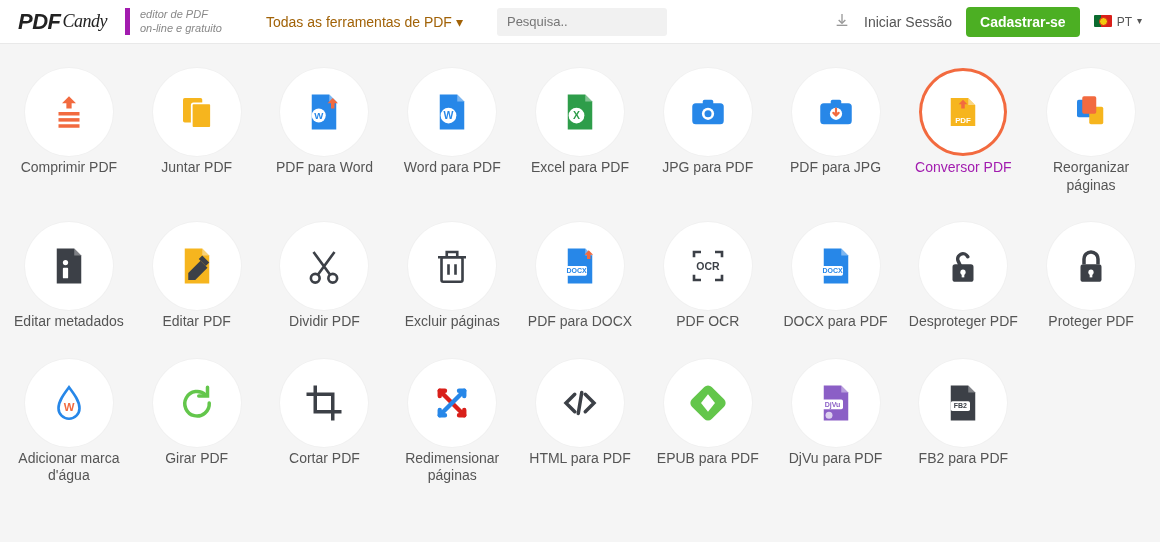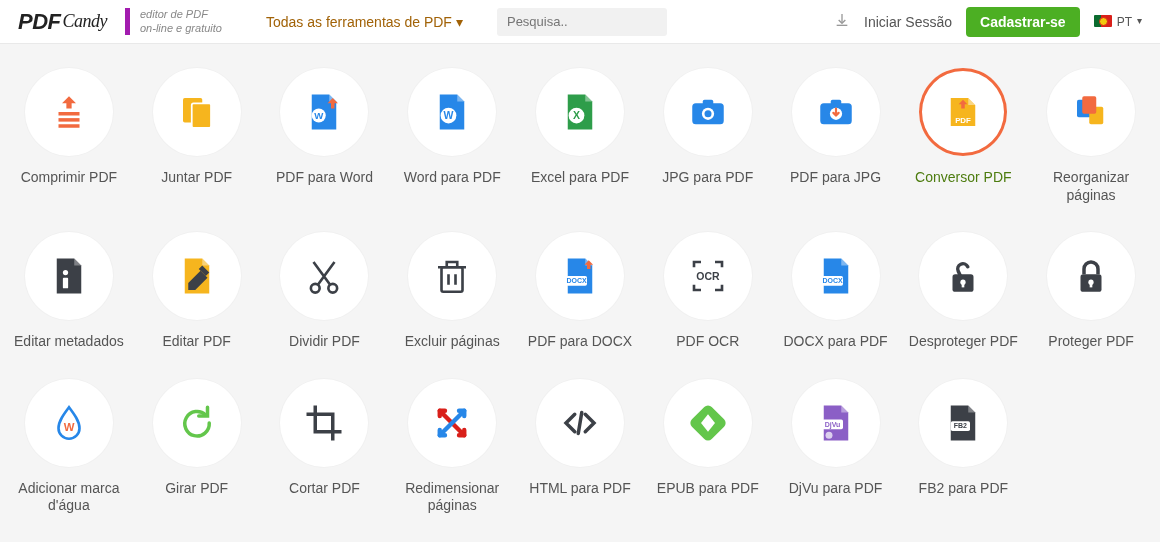--- a/index.html
+++ b/index.html
@@ -78,23 +78,23 @@
     display: flex; flex-direction: column; align-items: center;
     text-align: center;
     cursor: pointer;
   }
   .circle {
     width: 88px; height: 88px; border-radius: 50%;
     background: #fff;
     display: flex; align-items: center; justify-content: center;
     box-shadow: 0 0 0 1px rgba(0,0,0,0.02);
   }
-  .tool-label { margin-top: 13px; font-size: 14px; color: #555; line-height: 1.25; max-width: 118px; text-align: center; }
+  .tool-label { margin-top: 3px; font-size: 14px; color: #555; line-height: 1.25; max-width: 118px; text-align: center; }
   .tool.highlight .circle { box-shadow: inset 0 0 0 3px #f26a3f; }
-  .tool.highlight .tool-label { color: #4d7c0f; }
+  .tool.highlight .tool-label { color: #a21caf; }
   .ico { width: 42px; height: 42px; }
 </style>
 </head>
 <body>
 
 <header>
   <a class="logo">
     <span class="pdf">PDF</span>
       <span class="candy">Candy</span>
   </a>

